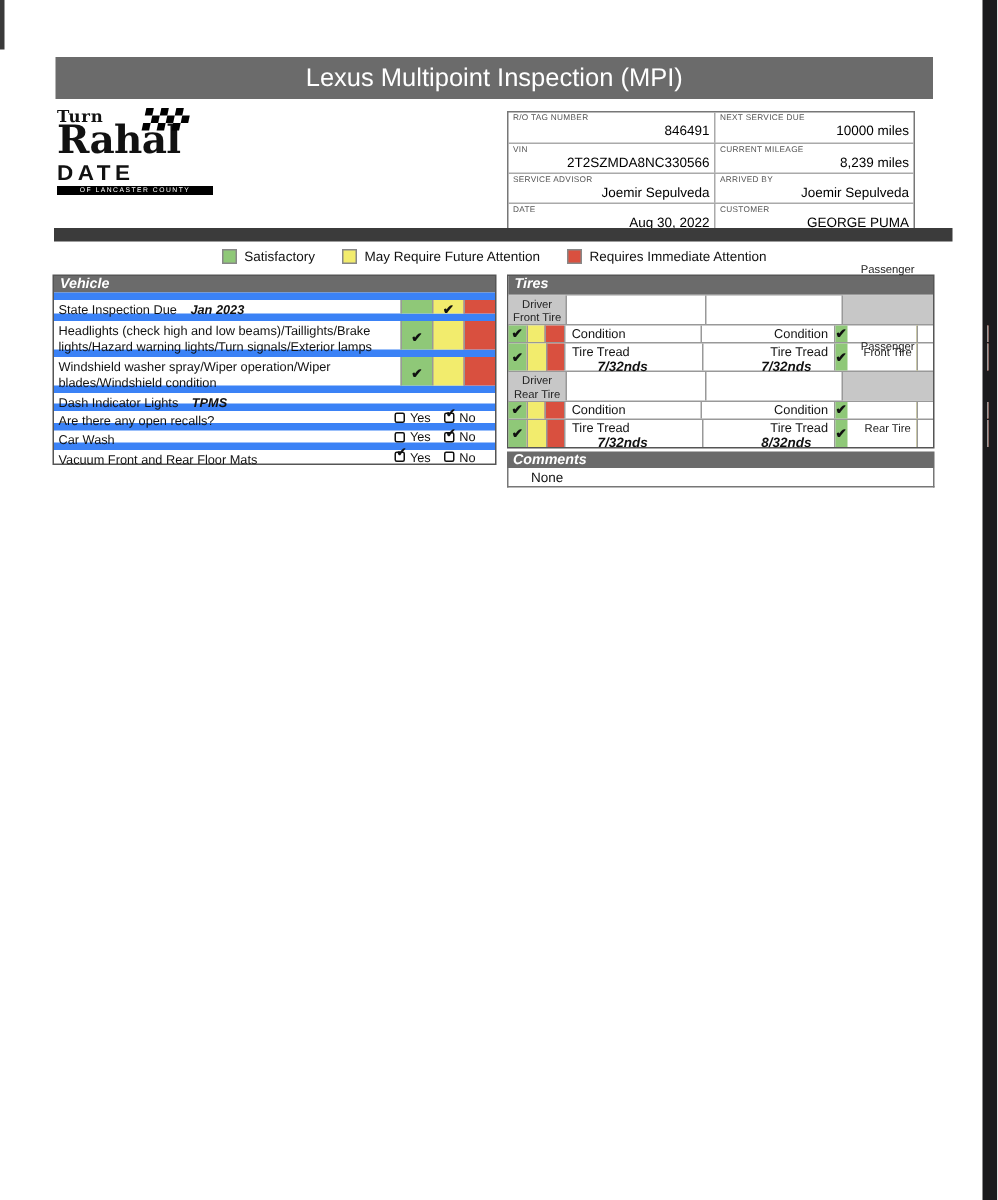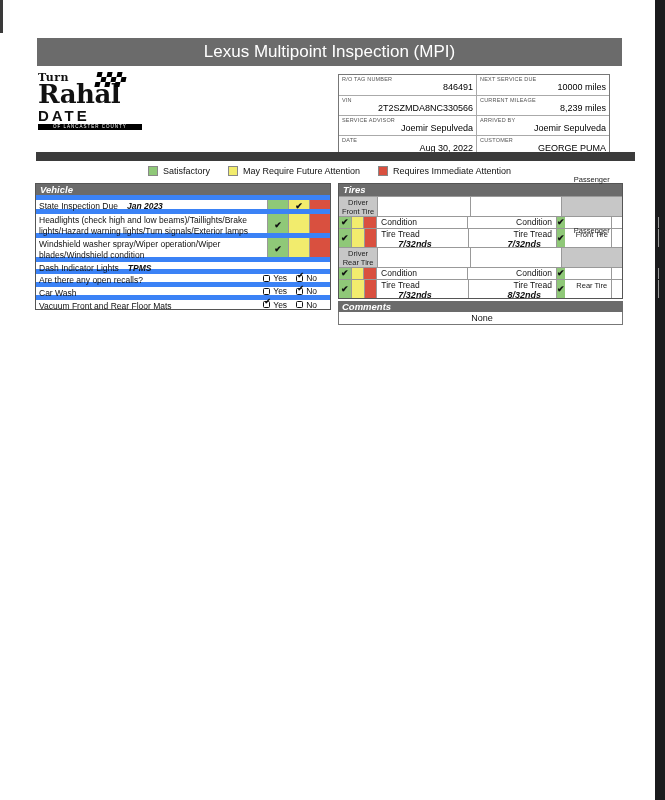--- a/index.html
+++ b/index.html
@@ -88,21 +88,21 @@
   .ta-r { text-align:right; }
   .tread-line1 { font-size:8.5px; line-height:9.5px; padding:1px 4px 0 4px; }
   .tread-line2 { font-size:9px; line-height:9px; font-weight:bold; font-style:italic; }
   .tread-line2.dl { padding-left:21px; }
   .tread-line2.pr { text-align:right; padding-right:15px; }
   .tread-line1.pr { text-align:right; }
 
   
   .comments { position:absolute; left:338px; top:301px; width:285px; }
   .comments .secbar { height:11px; line-height:11px; }
-  .comments-body { border:1px solid #777; border-top:none; height:13px; font-size:9px; line-height:12px; padding-left:3px;text-align:center; }
+  .comments-body { border:1px solid #777; border-top:none; height:13px; font-size:9px; line-height:12px; padding-left:15px; }
 
   
   .photos { position:absolute; left:338px; top:327px; width:285px; }
   .photos .secbar { height:12px; line-height:12px; }
   .photo-grid { margin:3px 0 0 13px; width:260px; display:grid; grid-template-columns:repeat(6,41px); gap:3px 2.6px; }
   .photo { height:40px; border:1px solid #ccc; border-radius:4px; }
   .k-engine   { background:radial-gradient(circle at 55% 45%, #9a9a9a 8%, #3a3a3c 30%, #1e1e20 75%); }
   .k-vin      { background:linear-gradient(180deg,#6b6b6d 0 22%,#333335 22% 28%,#242426 28% 60%,#434345 60% 66%,#1c1c1e 66% 100%); }
   .k-wheel    { background:radial-gradient(circle at 50% 55%, #e0e0e0 10%, #777 18%, #1f1f22 36%, #45454a 58%, #8a8a8e 74%, #cccccc 100%); }
   .k-carside  { background:linear-gradient(180deg,#cfd4da 0 44%,#23262b 44% 80%,#8f969e 80% 100%); }

